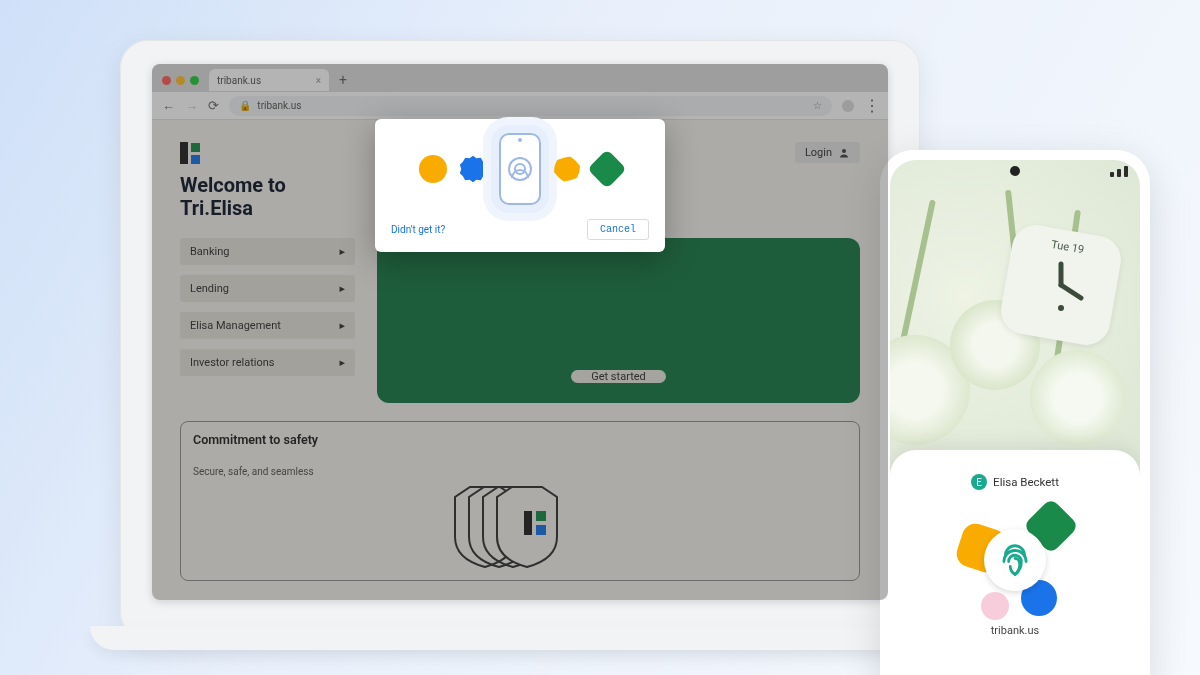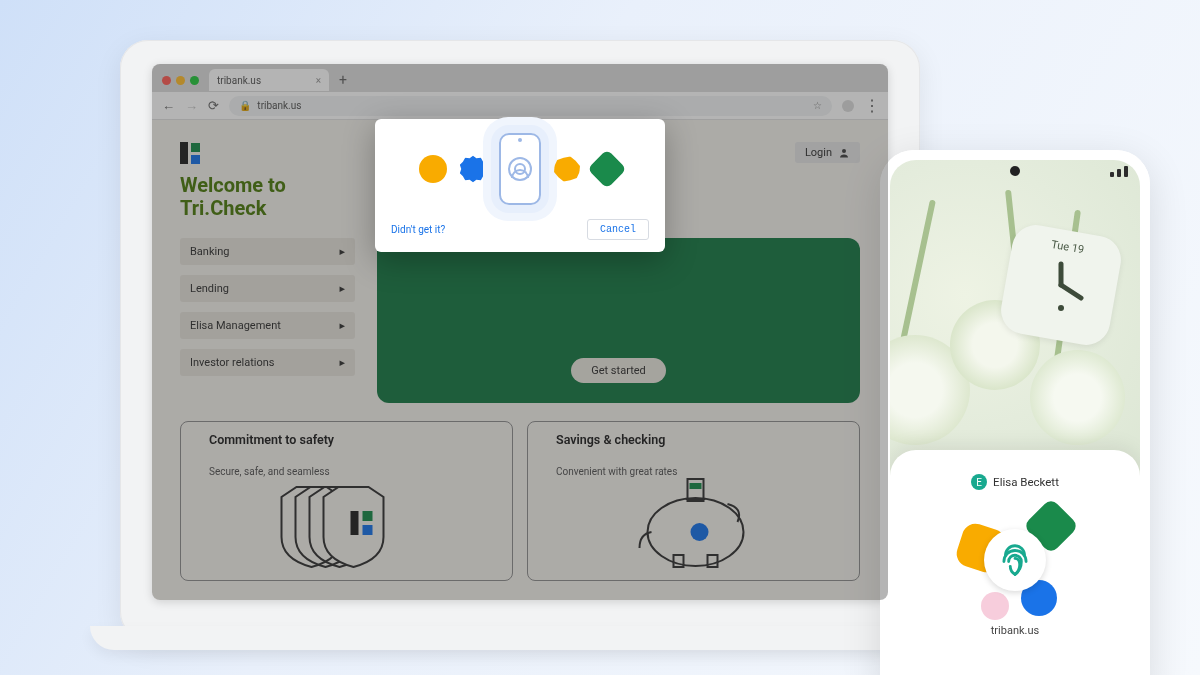--- a/index.html
+++ b/index.html
@@ -71,41 +71,41 @@
   
   .site {
     background:#f3f1ec; height:calc(100% - 56px); padding:22px 28px; position:relative;
   }
   .site-top { display:flex; justify-content:space-between; align-items:flex-start; }
   .tri-logo { display:flex; gap:3px; align-items:flex-end; margin-bottom:10px; }
   .tri-logo .bar { width:8px; height:22px; background:#222; }
   .tri-logo .sqs { display:flex; flex-direction:column; gap:3px; }
   .tri-logo .sq { width:9px; height:9px; }
   .sq.gr{background:#1a8a4b;} .sq.bl{background:#1a73e8;}
-  .welcome { font-size:20px; font-weight:700; color:#4d7c0f; line-height:1.15; }
+  .welcome { font-size:20px; font-weight:700; color:#0f172a; line-height:1.15; }
 
   .login-btn{
     background:#e3e3e3; border-radius:3px; padding:4px 10px; font-size:11px;
     display:flex; align-items:center; gap:6px; color:#333;
   }
 
   .mid { display:flex; gap:22px; margin-top:18px; }
   .navlist { display:flex; flex-direction:column; gap:10px; width:175px; }
   .navlist .item{
     background:#e5e2da; border-radius:3px; padding:7px 10px; font-size:11px; color:#333;
     display:flex; justify-content:space-between; align-items:center;
   }
   .hero {
     flex:1; background:#1a7a46; border-radius:12px; min-height:165px;
     display:flex; align-items:flex-end; justify-content:center; padding-bottom:20px;
   }
-  .hero-btn{ background:#e9e6dd; border-radius:20px; padding:6px 20px; font-size:11px; color:#333; }
+  .hero-btn{ background:#e9e6dd; border-radius:20px; padding:0 20px; font-size:11px; color:#333; }
 
   .cards { display:flex; gap:14px; margin-top:18px; }
-  .card { flex:1; border:1px solid #8f8f8f; border-radius:8px; padding:10px 28px; height:160px; position:relative; }
+  .card { flex:1; border:1px solid #8f8f8f; border-radius:8px; padding:10px 12px; height:160px; position:relative; }
   .card h4 { font-size:12.5px; color:#222; font-weight:600; }
   .card p  { font-size:10px; color:#555; margin-top:19px; }
   .card-illus { position:absolute; left:10px; right:10px; bottom:8px; height:95px; }
 
   
   .modal {
     position:absolute; z-index:5;
     left:50%; top:55px; transform:translateX(-50%);
     width:290px; background:#fff; border-radius:6px;
     box-shadow:0 8px 32px rgba(0,0,0,.28);
@@ -234,21 +234,21 @@
         <div>
           <div class="tri-logo">
             <span class="bar"></span>
             <span class="sqs">
                 <span class="sq gr"></span>
                 <span class="sq bl"></span>
               </span>
           </div>
           <div class="welcome">
             <span>Welcome to</span><br>
-            <span>Tri.Check</span>
+            <span>Tri.Elisa</span>
           </div>
         </div>
         <div class="login-btn">
           <span>Login</span>
           <span>
             <svg width="12" height="12" viewBox="0 0 24 24">
                 <circle cx="12" cy="8" r="4" fill="#444"></circle>
                 <path d="M4 21c0-4 4-6 8-6s8 2 8 6" fill="#444"></path>
               </svg>
           </span>
@@ -292,39 +292,20 @@
                 <path d="M54 10 l30 0 l15 10 v40 q0 22 -30 30 q-30 -8 -30 -30 v-40 z"></path>
                 <path d="M68 10 l30 0 l15 10 v40 q0 22 -30 30 q-30 -8 -30 -30 v-40 z"></path>
                 <path d="M82 10 l30 0 l15 10 v40 q0 22 -30 30 q-30 -8 -30 -30 v-40 z" fill="#f3f1ec"></path>
               </g>
               <rect x="94" y="34" width="8" height="24" fill="#222"></rect>
               <rect x="106" y="34" width="10" height="10" fill="#1a8a4b"></rect>
               <rect x="106" y="48" width="10" height="10" fill="#1a73e8"></rect>
             </svg>
           </div>
         </div>
-        <div class="card">
-          <h4>Savings &amp; checking</h4>
-          <p>Convenient with great rates</p>
-          <div class="card-illus">
-            <svg viewBox="0 0 180 95" width="100%" height="100%">
-              <g fill="none" stroke="#333" stroke-width="2">
-                <ellipse cx="92" cy="55" rx="48" ry="34"></ellipse>
-                <path d="M48 55 q-12 2 -12 16"></path>
-                <path d="M134 45 q6 -14 -10 -18"></path>
-                <rect x="70" y="78" width="10" height="12"></rect>
-                <rect x="104" y="78" width="10" height="12"></rect>
-                <path d="M82 22 h20"></path>
-              </g>
-              <rect x="84" y="2" width="16" height="22" fill="none" stroke="#333" stroke-width="2"></rect>
-              <rect x="86" y="6" width="12" height="6" fill="#1a8a4b"></rect>
-              <circle cx="96" cy="55" r="9" fill="#1a73e8"></circle>
-            </svg>
-          </div>
-        </div>
       </div>
     </div>
 
     <div class="dim-overlay"></div>
 
     <div class="modal">
       <div class="modal-ill">
         <span class="blob c1"></span>
         <span class="blob c2"></span>
         <div class="phone-mini">

